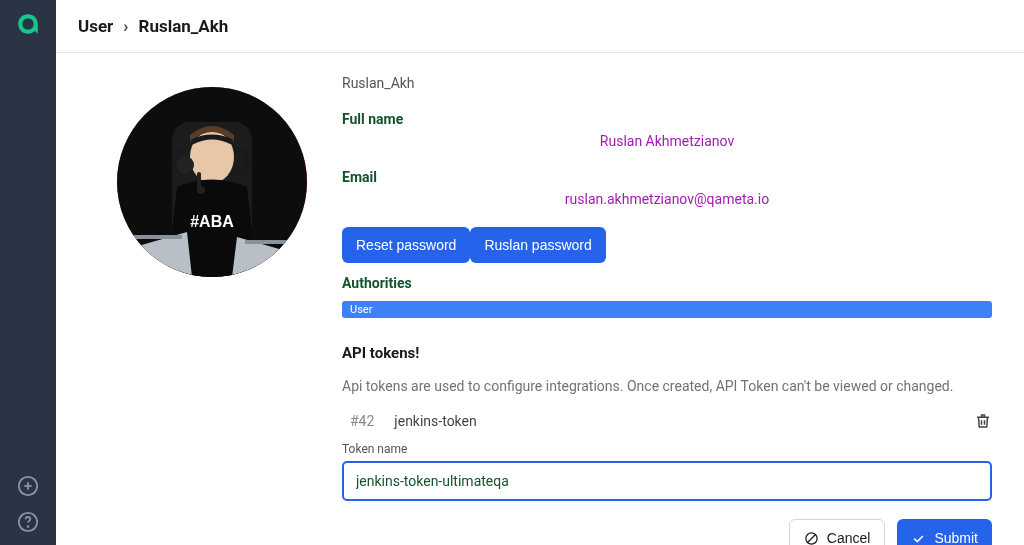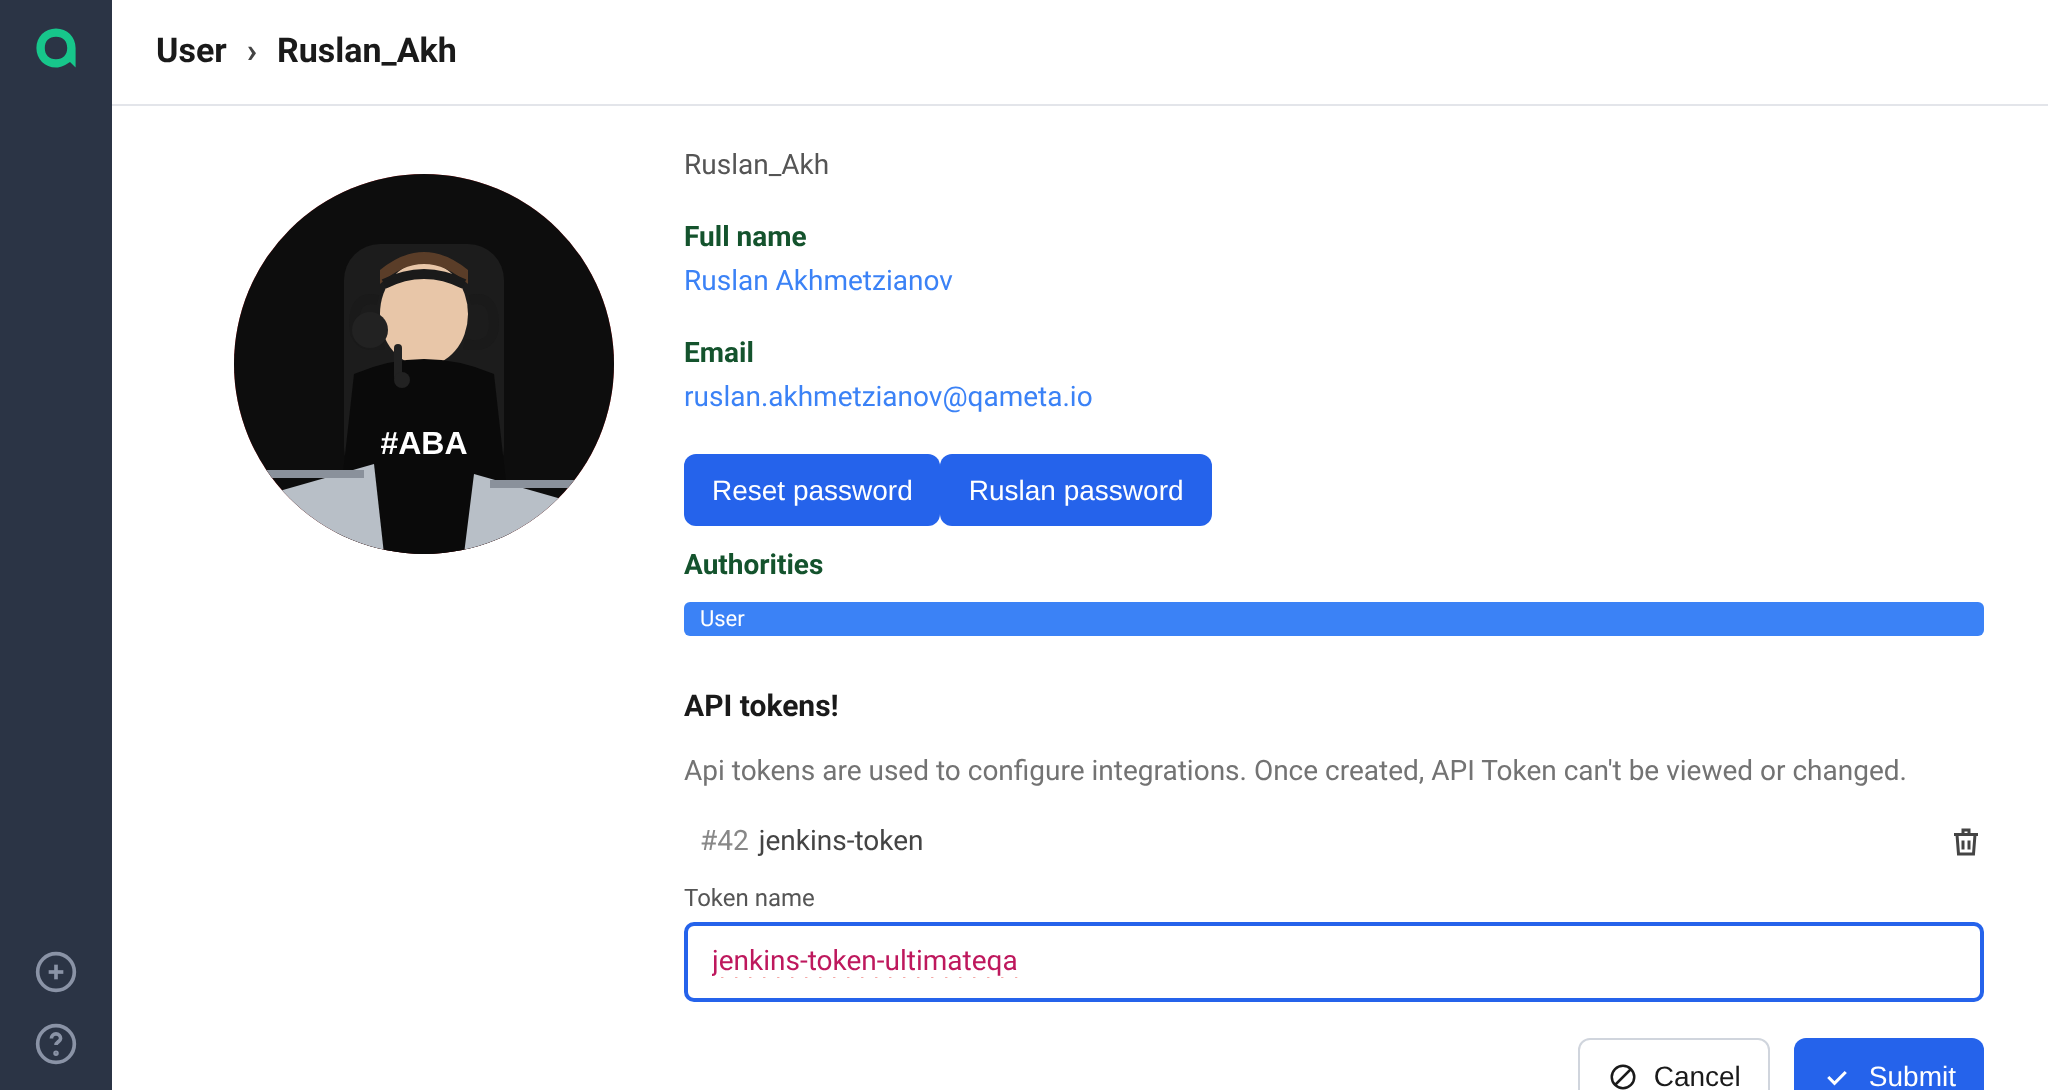--- a/index.html
+++ b/index.html
@@ -108,22 +108,23 @@
       margin-bottom: 20px;
     }
     .label {
       font-size: 14px;
       font-weight: 700;
       color: #14532d;
       margin-bottom: 6px;
     }
     .value {
       font-size: 14px;
-      color: #3b82f6;
+      color: #a21caf;
       margin-bottom: 20px;
+      text-align: center;
     }
     .button-row {
       display: flex;
       gap: 0;
       margin-bottom: 12px;
     }
     .btn {
       border: none;
       border-radius: 6px;
       font-size: 14px;
@@ -155,21 +156,21 @@
       margin-bottom: 16px;
     }
     .section-desc {
       font-size: 14px;
       color: #737373;
       margin-bottom: 18px;
     }
     .token-item {
       display: flex;
       align-items: center;
-      gap: 5px;
+      gap: 20px;
       font-size: 14px;
       color: #555;
       margin-bottom: 12px;
     }
     .token-id {
       color: #888;
       padding-left: 8px;
     }
     .token-name {
       color: #444;
@@ -187,21 +188,21 @@
       margin-bottom: 5px;
     }
     .text-input {
       width: 100%;
       border: 2px solid #2563eb;
       border-radius: 5px;
       padding: 10px 12px;
       font-size: 14px;
       font-family: inherit;
       outline: none;
-      color: #be185d;
+      color: #14532d;
       text-decoration: underline wavy #e53935;
       text-decoration-thickness: 1px;
       text-underline-offset: 3px;
     }
     .form-actions {
       display: flex;
       justify-content: flex-end;
       gap: 12px;
       margin-top: 18px;
     }

